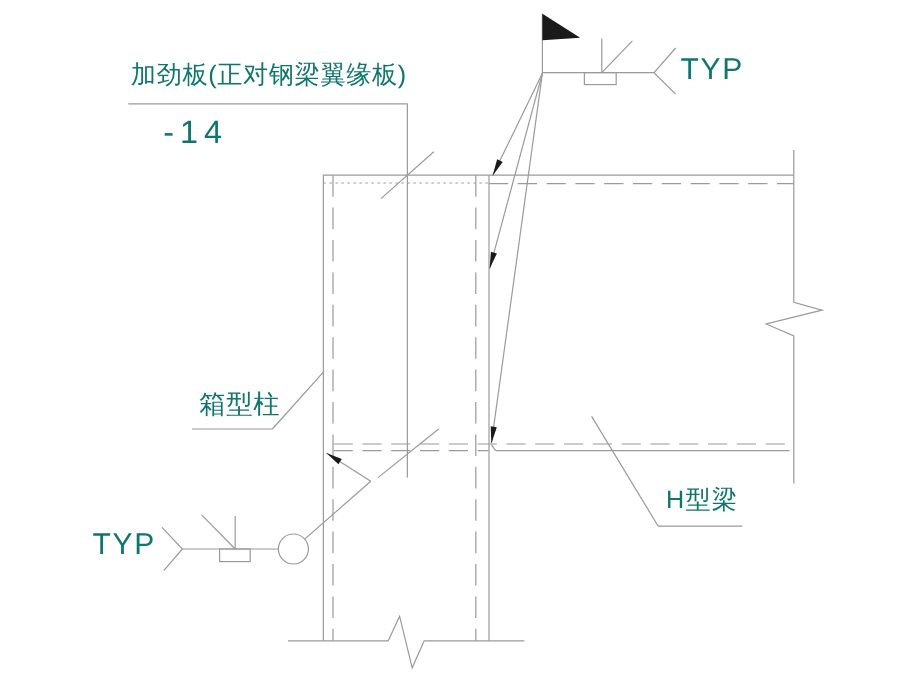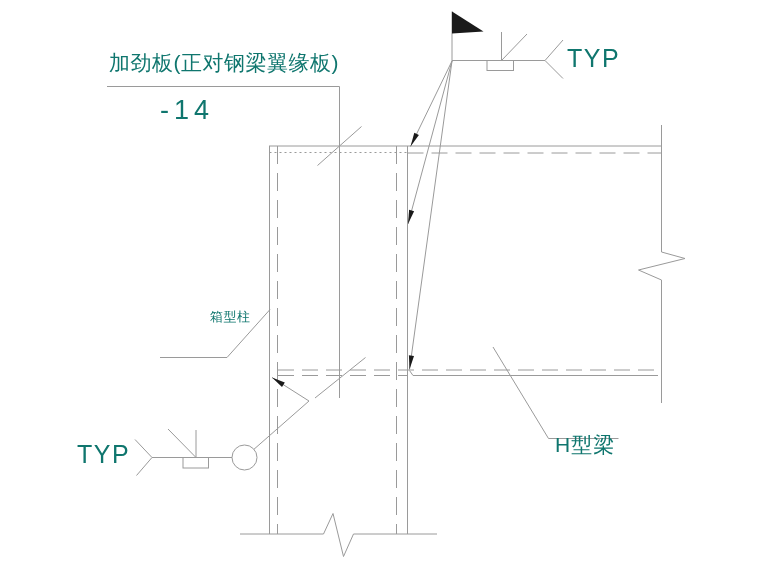--- a/index.html
+++ b/index.html
@@ -6,24 +6,24 @@
   .canvas {
     position:relative;
     width:760px; height:570px;
     background:#ffffff;
     font-family:"Liberation Sans", sans-serif;
     overflow:hidden;
   }
   .canvas svg { position:absolute; left:0; top:0; }
   .label { position:absolute; color:#0f766e; white-space:nowrap; line-height:1; }
   .stiffener-label   { left:109px; top:52px;  font-size:21px; letter-spacing:0.5px; }
-  .thickness-label   { left:136px; top:97px;  font-size:27px; letter-spacing:5px;margin-left:24px; }
+  .thickness-label   { left:136px; top:97px;  font-size:27px; letter-spacing:5px; }
   .typ-top-label     { left:567px; top:46px;  font-size:25px; letter-spacing:1.5px; }
-  .column-label      { left:166px; top:310px; font-size:13px; letter-spacing:0.5px;margin-left:44px; }
-  .beam-label        { left:555px; top:406px; font-size:21px; letter-spacing:1px;margin-top:28px; }
+  .column-label      { left:166px; top:326px; font-size:22px; letter-spacing:0.5px; }
+  .beam-label        { left:555px; top:406px; font-size:21px; letter-spacing:1px; }
   .typ-bottom-label  { left:77px;  top:442px; font-size:25px; letter-spacing:1.5px; }
 </style>
 </head>
 <body>
 
 <div class="canvas">
 
   <svg width="760" height="570" viewBox="0 0 760 570">
 
     <g fill="none" stroke="#9a9a9a" stroke-width="1">

